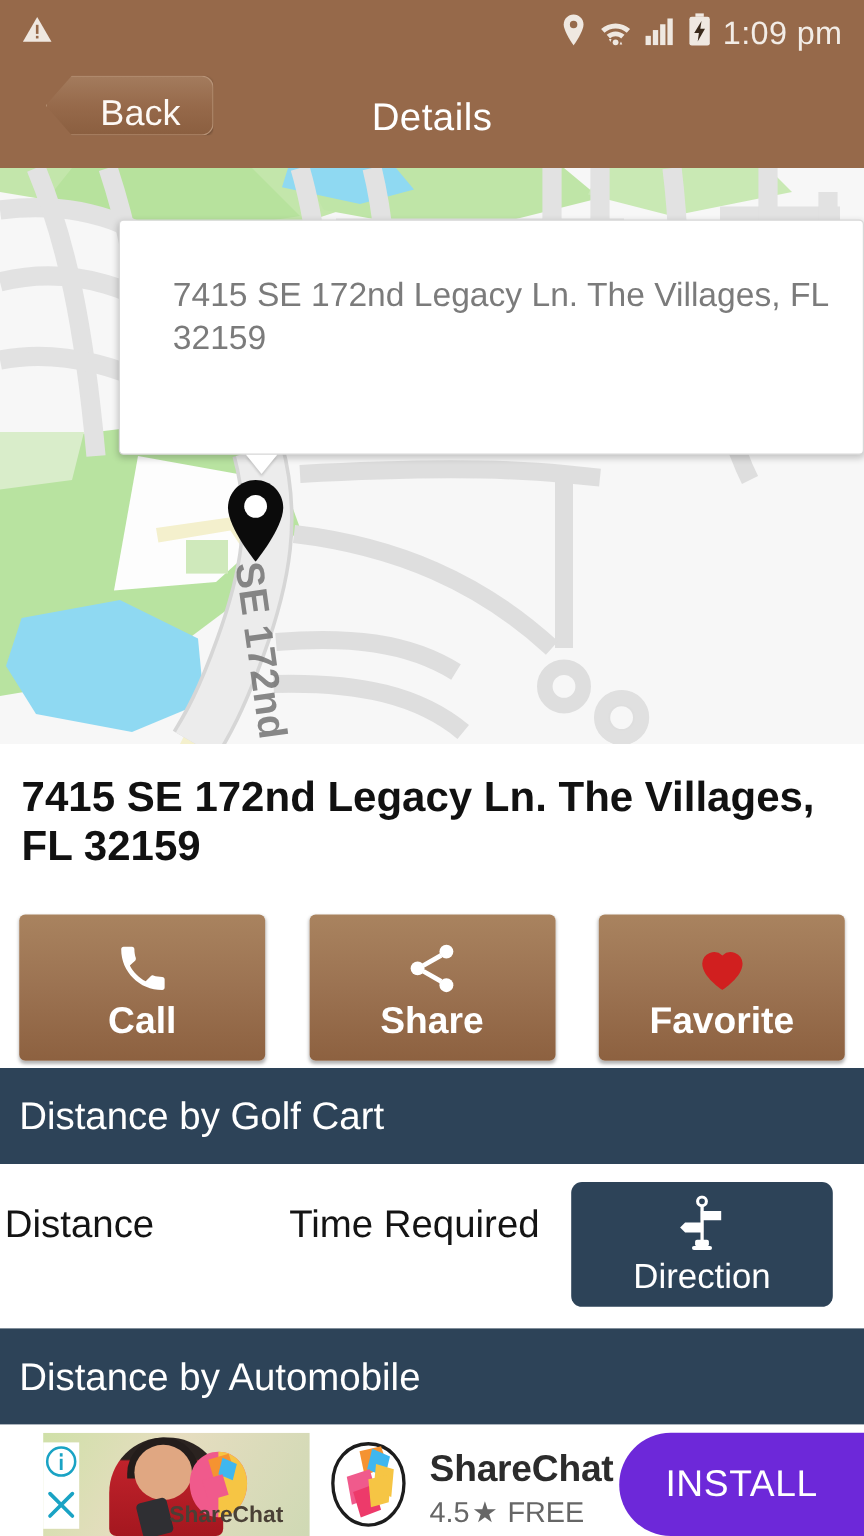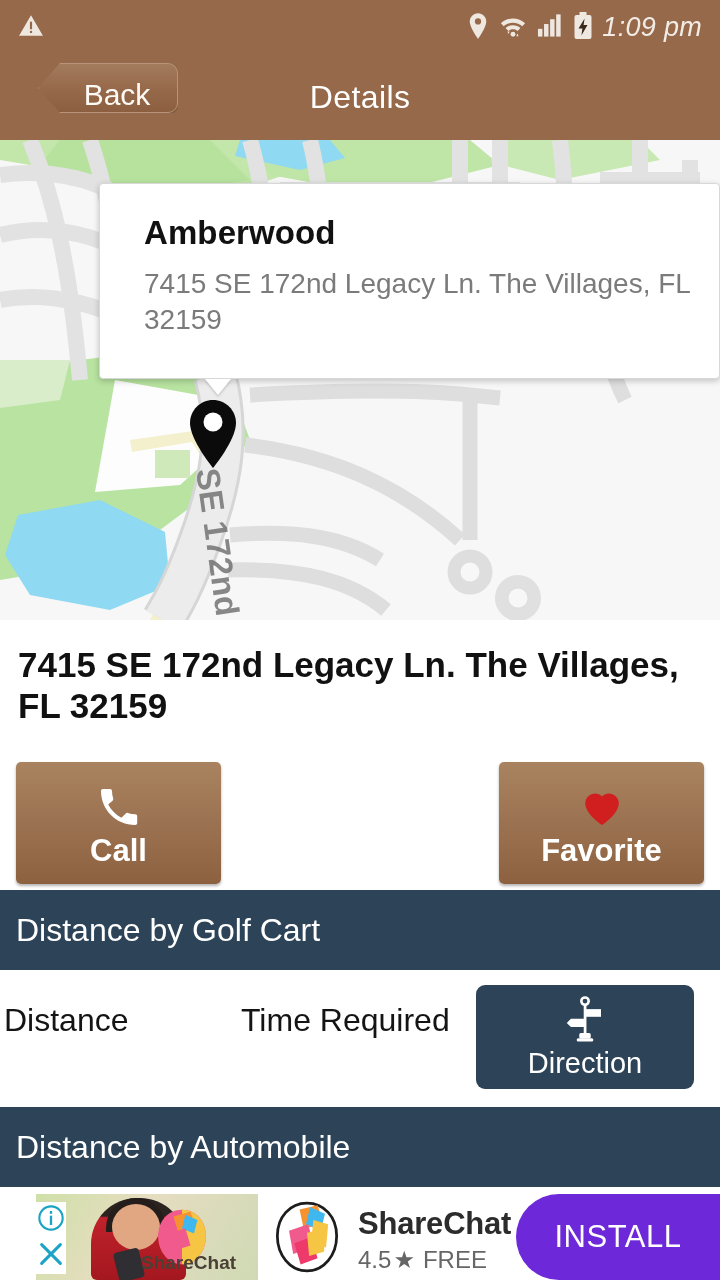--- a/index.html
+++ b/index.html
@@ -12,21 +12,21 @@
   }
 
   
   .statusbar{
     position:absolute; top:0; left:0; width:720px; height:55px;
     background:#96694a;
     display:flex; align-items:center; justify-content:space-between;
     padding:0 18px;
   }
   .sb-left{ display:flex; align-items:center; gap:10px; }
-  .sb-right{ display:flex; align-items:flex-start; gap:9px;font-style:italic; }
+  .sb-right{ display:flex; align-items:flex-end; gap:9px; }
   .sb-time{ color:#f2ece6; font-size:27px; letter-spacing:.3px; }
 
   
   .appbar{
     position:absolute; top:55px; left:0; width:720px; height:85px;
     background:#96694a;
   }
   .back-btn{
     position:absolute; left:38px; top:8px;
     width:140px; height:50px;
@@ -296,37 +296,47 @@
     <text x="196" y="330" transform="rotate(82 196 330)" font-family="Liberation Sans, sans-serif" font-size="33" font-weight="bold" fill="#6f6f6f" opacity=".82">SE 172nd Le</text>
   </svg>
 
   <svg style="position:absolute;left:186px;top:258px" width="54" height="72" viewBox="0 0 54 72">
     <path d="M27 2C14.3 2 4 12.3 4 25c0 17 23 45 23 45s23-28 23-45C50 12.3 39.7 2 27 2z" fill="#0b0b0b"></path>
     <circle cx="27" cy="24" r="9.5" fill="#ffffff"></circle>
   </svg>
 </div>
 
 <div class="info-card">
-  <div class="info-title">Amberwood</div>
   <div class="info-sub">7415 SE 172nd Legacy Ln. The Villages, FL 32159</div>
 </div>
 <div class="card-tail"></div>
 
 <div class="addr">7415 SE 172nd Legacy Ln. The Villages, FL 32159</div>
 
 <div class="actions">
   <div class="act-btn">
     <div class="act-ico">
       <svg width="48" height="48" viewBox="0 0 24 24">
         <path d="M6.6 10.8c1.4 2.8 3.8 5.1 6.6 6.6l2.2-2.2c.3-.3.7-.4 1-.2 1.2.4 2.4.6 3.7.6.6 0 1 .4 1 1V20c0 .6-.4 1-1 1C10.6 21 3 13.4 3 4c0-.6.4-1 1-1h3.5c.6 0 1 .4 1 1 0 1.3.2 2.5.6 3.7.1.3 0 .7-.2 1l-2.3 2.1z" fill="#ffffff"></path>
       </svg>
     </div>
     <div class="act-label">Call</div>
   </div>
 
+  <div class="act-btn">
+    <div class="act-ico">
+      <svg width="48" height="48" viewBox="0 0 24 24">
+        <circle cx="18" cy="5" r="2.9" fill="#ffffff"></circle>
+        <circle cx="18" cy="19" r="2.9" fill="#ffffff"></circle>
+        <circle cx="6" cy="12" r="2.9" fill="#ffffff"></circle>
+        <path d="M8.4 10.8 L15.8 6.6 M8.4 13.2 L15.8 17.4" stroke="#ffffff" stroke-width="2"></path>
+      </svg>
+    </div>
+    <div class="act-label">Share</div>
+  </div>
 
   <div class="act-btn">
     <div class="act-ico">
       <svg width="48" height="48" viewBox="0 0 24 24">
         <path d="M12 21s-8.4-5.3-8.4-11A5 5 0 0 1 12 6.6 5 5 0 0 1 20.4 10c0 5.7-8.4 11-8.4 11z" fill="#d11f1f"></path>
       </svg>
     </div>
     <div class="act-label">Favorite</div>
   </div>
 </div>

